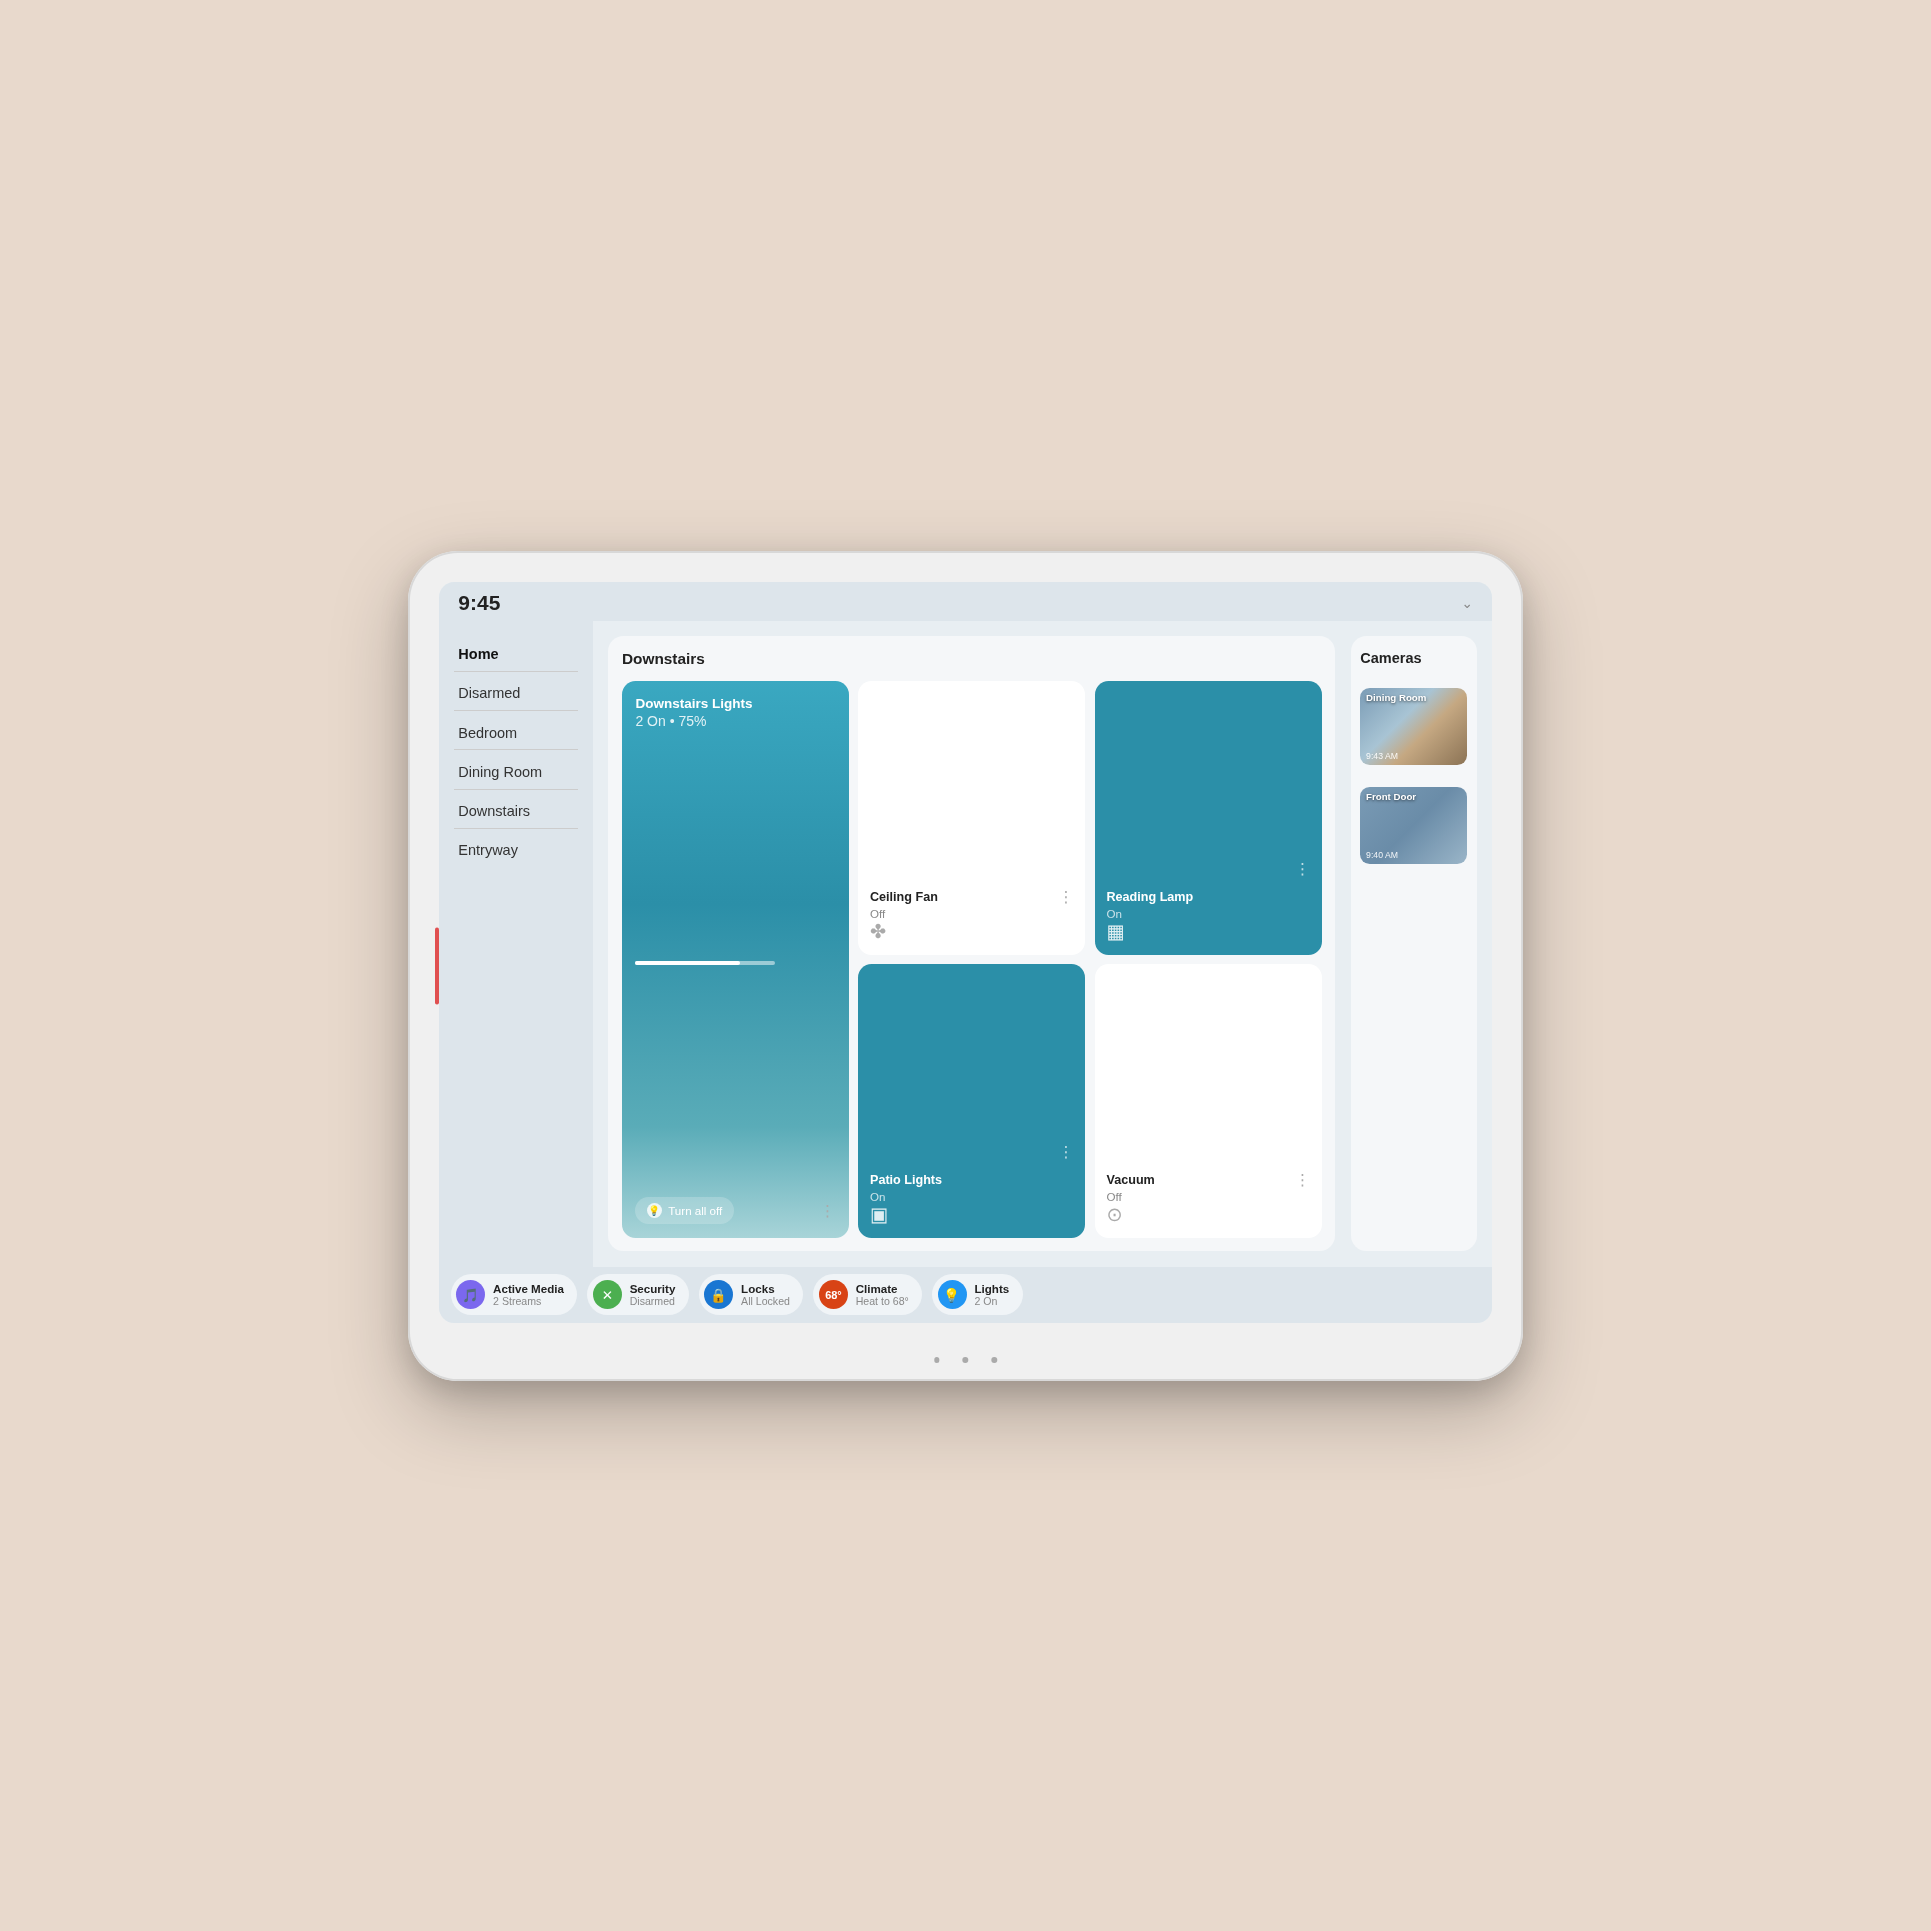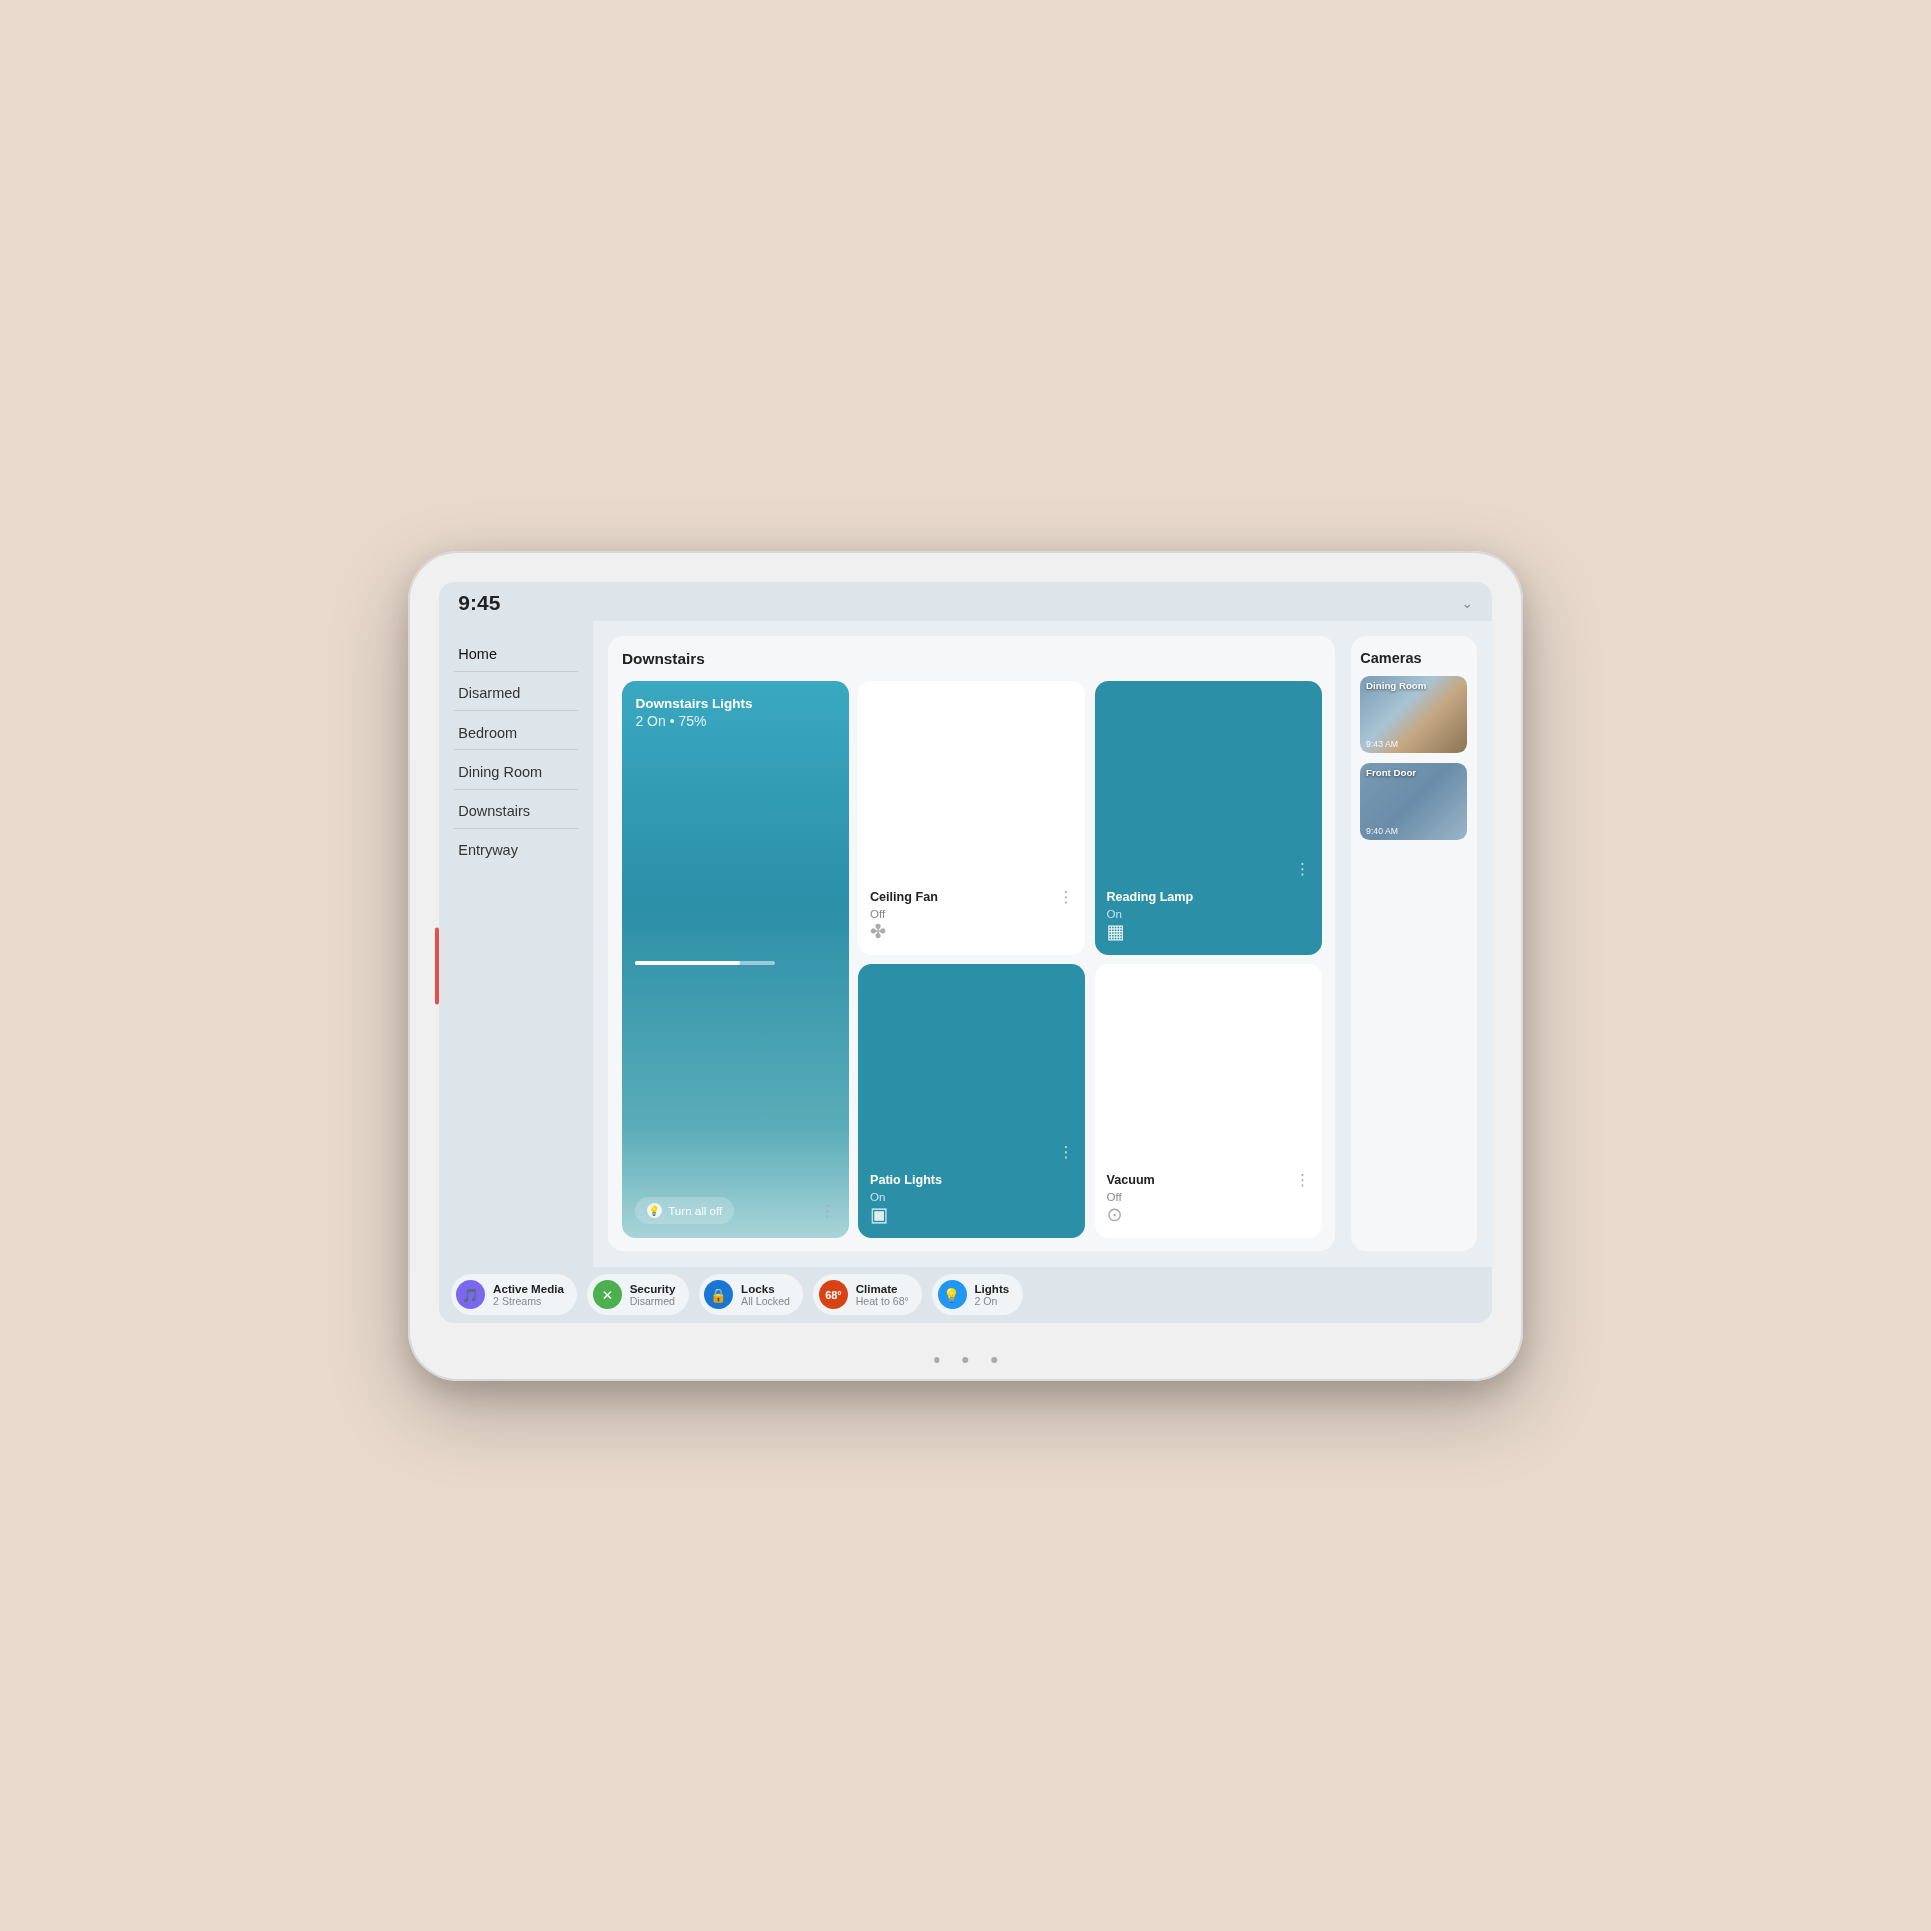--- a/index.html
+++ b/index.html
@@ -109,21 +109,21 @@
     }
     .sidebar-item {
       padding: 9.7px 19.3px;
       font-size: 14.5px;
       color: #333;
       cursor: pointer;
       border-radius: 0;
       position: relative;
     }
     .sidebar-item.active {
-      font-weight: 400;
+      font-weight: 700;
       color: #111;
     }
     .sidebar-item::after {
       content: '';
       display: block;
       position: absolute;
       bottom: 0;
       left: 15.4px;
       right: 15.4px;
       height: 1px;
@@ -277,21 +277,21 @@
     .tile-teal .tile-icon { color: rgba(255,255,255,0.85); }
 
     
     .cameras-panel {
       width: 126px;
       background: #f5f7f9;
       border-radius: 15.4px;
       padding: 13.5px 9.7px;
       display: flex;
       flex-direction: column;
-      gap: 10px;
+      gap: 22px;
       flex-shrink: 0;
     }
     .camera-title {
       font-size: 14.5px;
       font-weight: 600;
       color: #222;
     }
     .camera-feed {
       border-radius: 9.7px;
       overflow: hidden;

